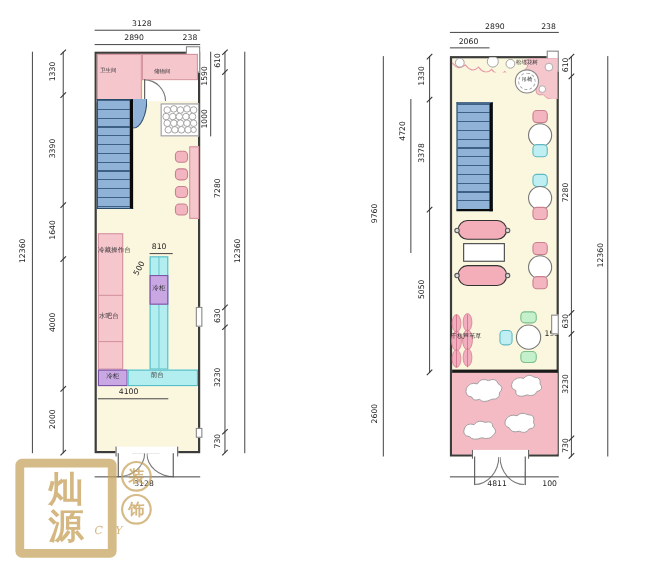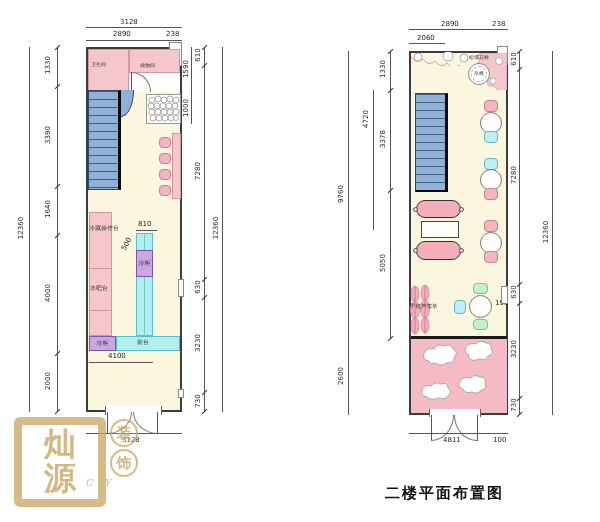--- a/index.html
+++ b/index.html
@@ -282,21 +282,20 @@
     <div class="dimv" style="left:497px;top:345px;">3230</div>
     <div class="dimv" style="left:497px;top:401px;">730</div>
     <div class="ln" style="left:552px;top:51px;width:1px;height:364px;"></div>
     <div class="dimv" style="left:529px;top:228px;">12360</div>
 
     <div class="ln" style="left:409px;top:433px;width:99px;height:1px;"></div>
     <div class="dim" style="left:443px;top:436px;">4811</div>
     <div class="dim" style="left:493px;top:436px;">100</div>
   </div>
 
-  <div class="title" style="left:385px;top:484px;">二楼平面布置图</div>
 
   <div class="wm">
     <div class="seal" style="left:14px;top:417px;width:92px;height:90px;">
       <span class="sealch">灿</span>
       <span class="sealch">源</span>
     </div>
     <div class="badge" style="left:110px;top:419px;width:28px;height:28px;">
       <span>装</span>
     </div>
     <div class="badge" style="left:110px;top:449px;width:28px;height:28px;">

